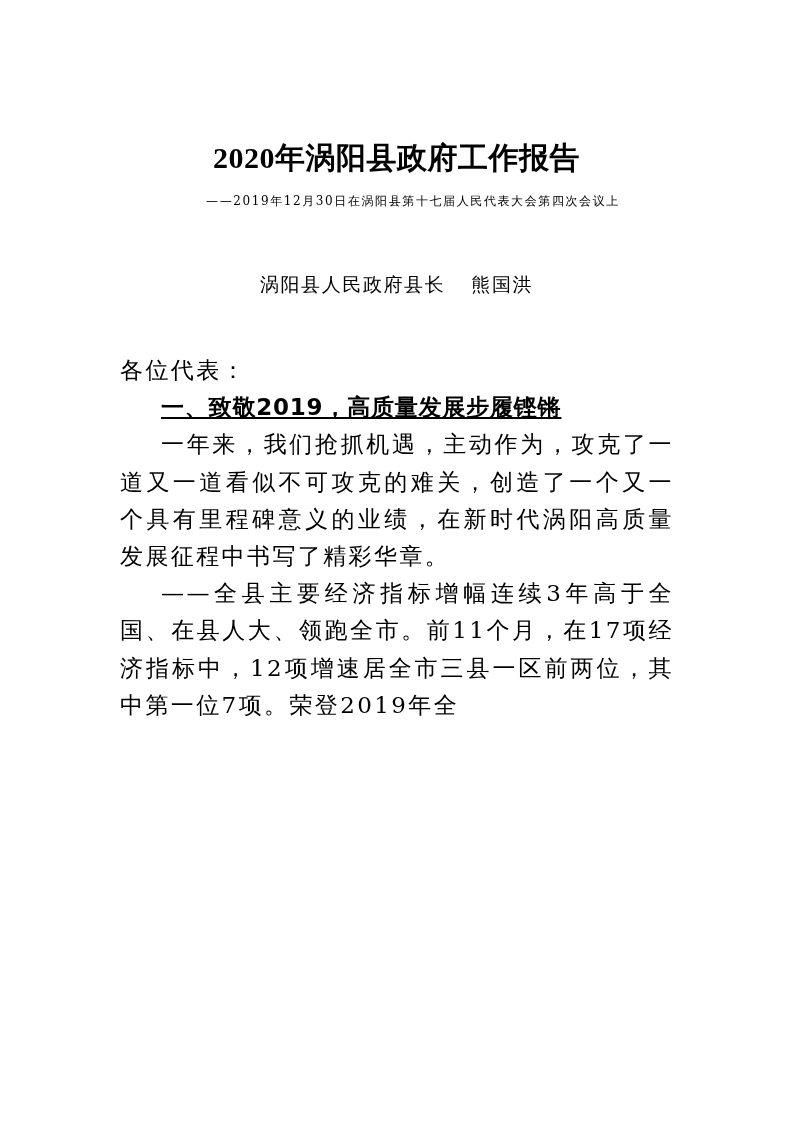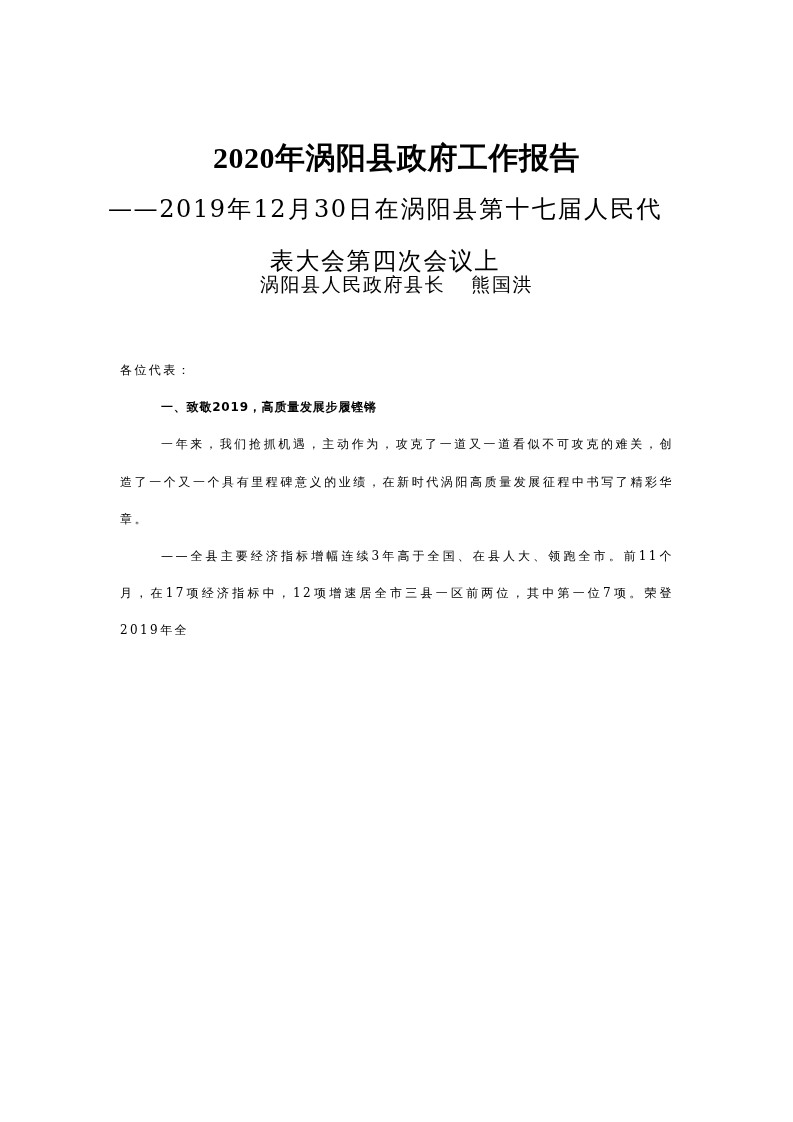--- a/index.html
+++ b/index.html
@@ -29,59 +29,60 @@
     top: 138px;
     text-align: center;
     font-family: "Liberation Serif", "DejaVu Serif", serif;
     font-weight: bold;
     font-size: 30px;
     line-height: 40px;
     letter-spacing: 0.5px;
   }
   .subtitle {
     position: absolute;
-    left: 108px;
+    left: 136px;
     width: 554px;
     top: 183px;
-    font-size: 24px;
-    line-height: 52px;
+    font-size: 12px;
+    line-height: 36px;
     text-align: justify;
     text-align-last: center;
     letter-spacing: 1.6px;
   }
   .author {
     position: absolute;
     left: 0;
     width: 793px;
     top: 266px;
     text-align: center;
     font-size: 19px;
     line-height: 36px;
     letter-spacing: 1.6px;
   }
   .author .gap { display: inline-block; width: 26px; }
   .body {
     position: absolute;
     left: 120px;
     width: 554px;
     top: 352px;
-    font-size: 12px;
+    font-size: 23px;
     line-height: 37.2px;
     letter-spacing: 2.4px;
   }
   .body p {
     margin: 0;
     text-align: justify;
   }
   .body p.indent { text-indent: 41px; }
   .body p.heading {
     text-indent: 41px;
     font-family: "DejaVu Sans", "Liberation Sans", sans-serif;
     font-weight: bold;
     letter-spacing: 0.8px;
+    text-decoration: underline;
   }
 </style>
 </head>
 <body>
 
 <div class="page">
 
   <div class="title">2020年涡阳县政府工作报告</div>
 
   <div class="subtitle">——2019年12月30日在涡阳县第十七届人民代表大会第四次会议上</div>

